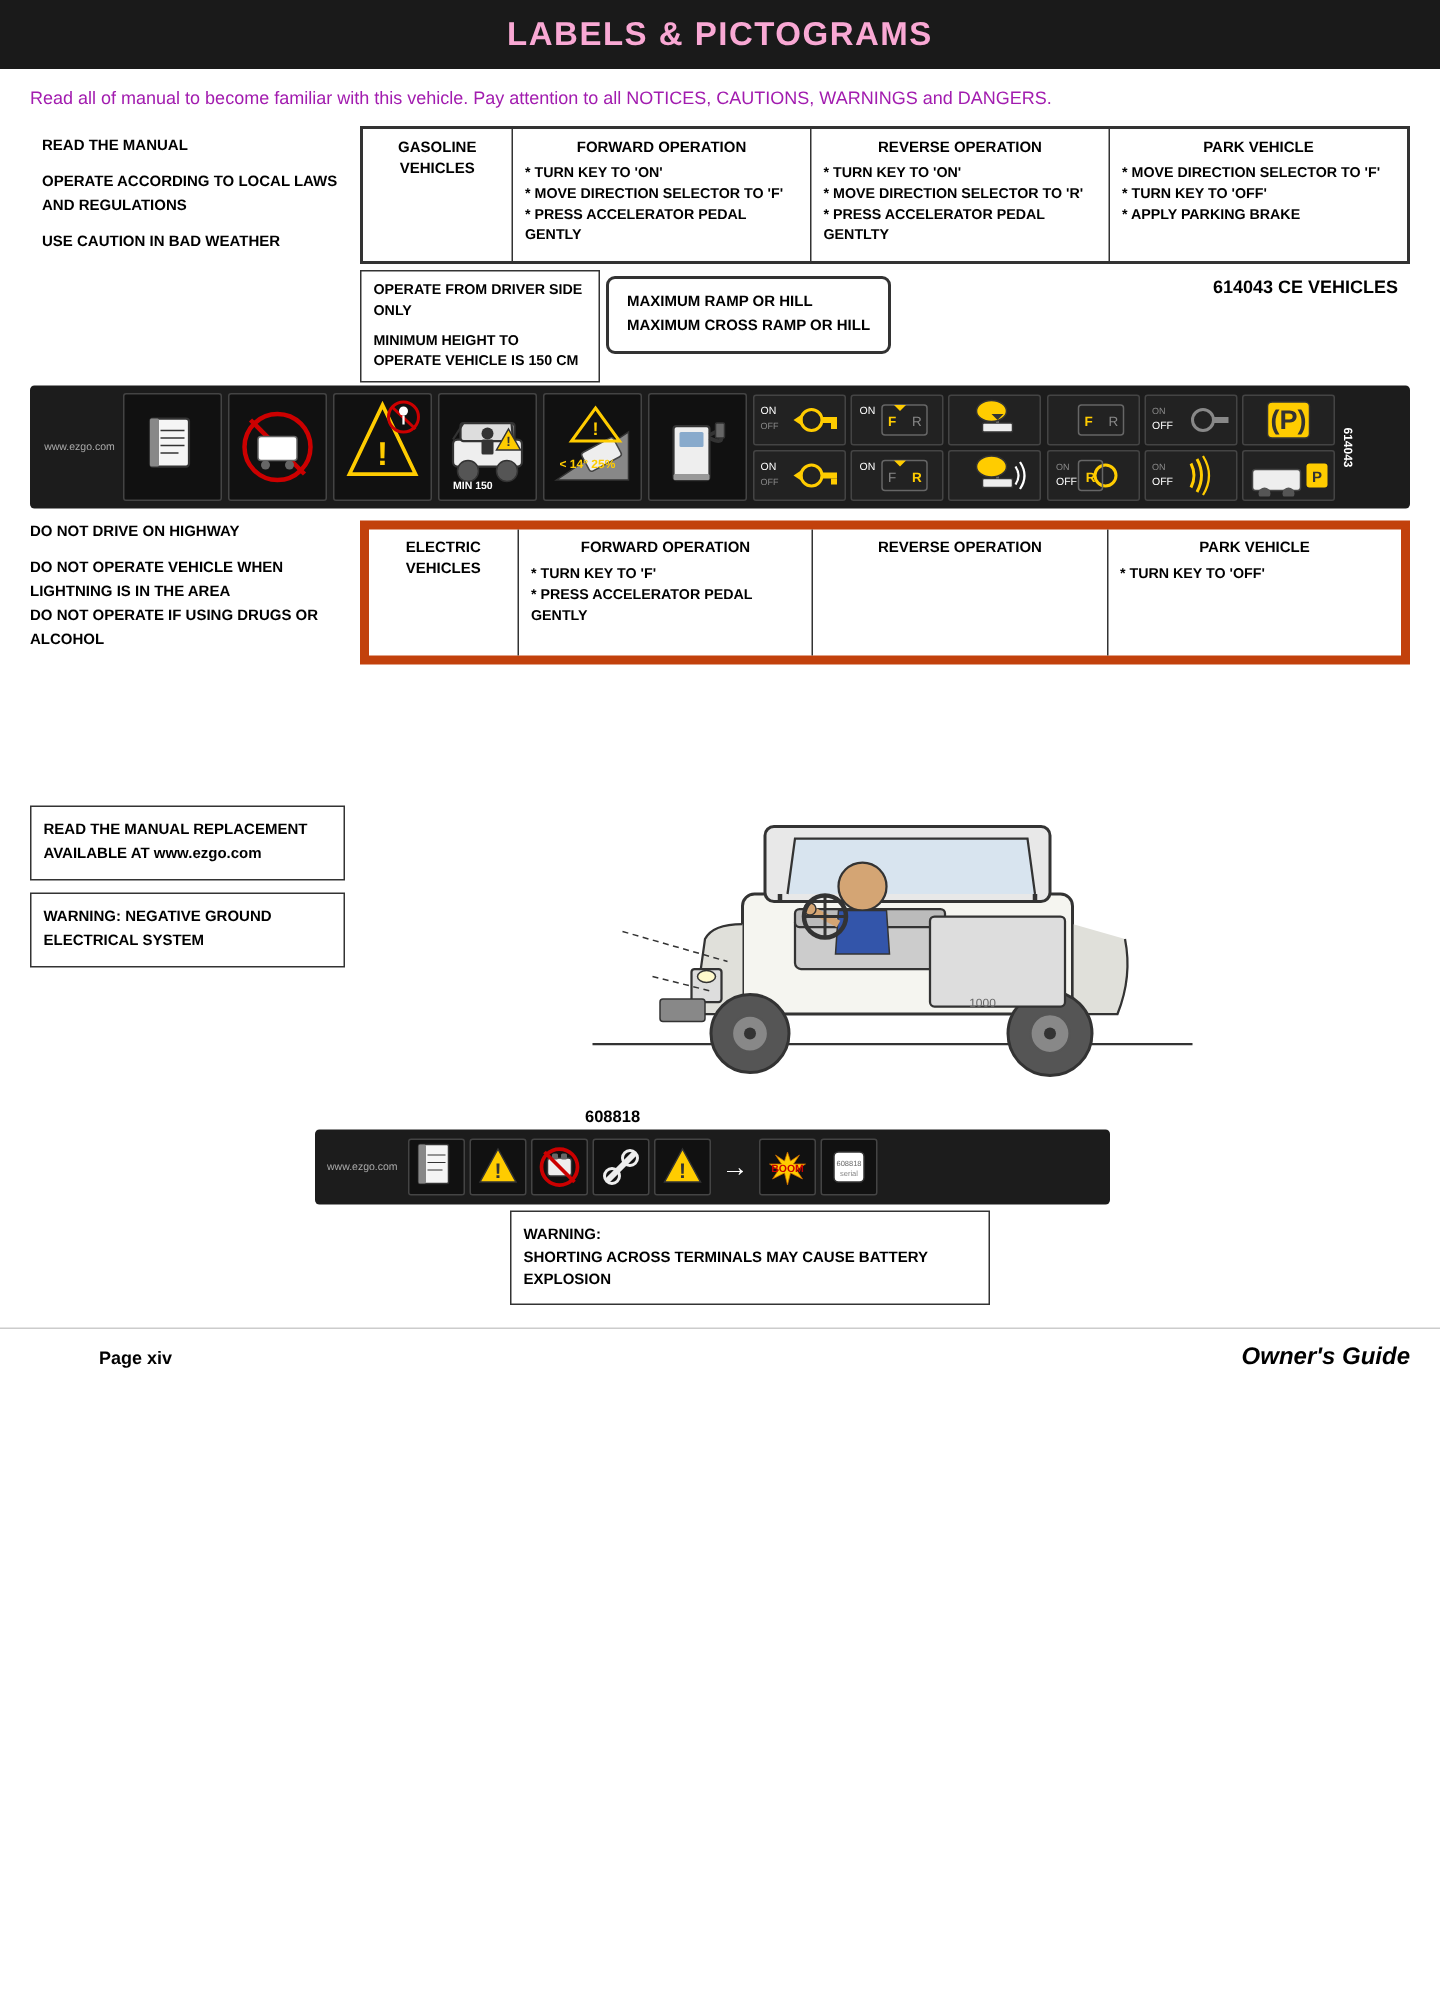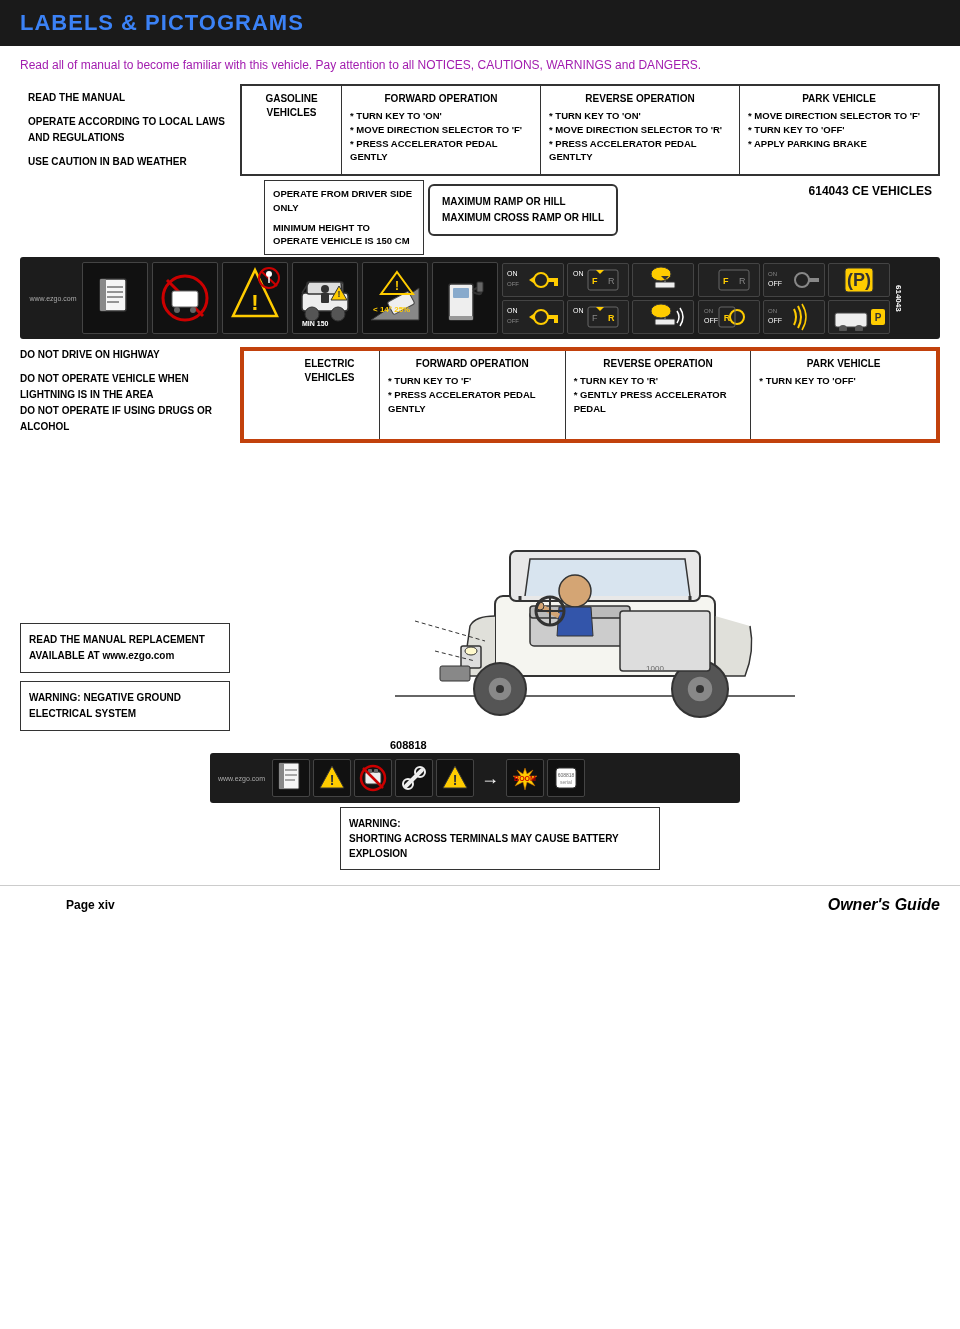--- a/index.html
+++ b/index.html
@@ -8,25 +8,26 @@
       background: #fff;
       width: 960px;
       min-height: 1329px;
       font-size: 11px;
       color: #000;
     }
 
     
     .page-header {
       background: #1a1a1a;
-      color: #3b82f6;
+      color: #f9a8d4;
       padding: 10px 20px;
       font-size: 22px;
       font-weight: bold;
       letter-spacing: 1px;
+      text-align: center;
     }
 
     
     .intro-text {
       padding: 10px 20px 5px 20px;
       font-size: 12px;
       color: #a21caf;
       line-height: 1.5;
     }
 
@@ -124,21 +125,21 @@
   </div>
 
   <div style="display:flex; margin-bottom:2px; align-items:flex-start;">
 
     <div style="width:220px; flex-shrink:0;">
     </div>
 
     <div style="flex:1; display:flex; flex-direction:column;">
       <div style="display:flex; gap:4px;">
 
-        <div style="border:1px solid #333; padding:6px 8px; font-size:9.5px; font-weight:bold; line-height:1.45; width:160px; flex-shrink:0;margin-left:24px;">
+        <div style="border:1px solid #333; padding:6px 8px; font-size:9.5px; font-weight:bold; line-height:1.45; width:160px; flex-shrink:0;">
           <div>OPERATE FROM DRIVER SIDE ONLY</div>
           <div style="margin-top:6px;">MINIMUM HEIGHT TO OPERATE VEHICLE IS 150 CM</div>
         </div>
 
         <div style="display:flex; flex-direction:column; justify-content:flex-start;">
           <div style="border:2px solid #333; border-radius:6px; padding:8px 12px; font-size:10px; font-weight:bold; line-height:1.6; display:inline-block; margin-top:4px;">
             <div>MAXIMUM RAMP OR HILL</div>
             <div>MAXIMUM CROSS RAMP OR HILL</div>
           </div>
         </div>
@@ -388,21 +389,21 @@
   </div>
 
   <div style="display:flex; margin-bottom:8px;">
 
     <div style="width:220px; flex-shrink:0; padding-right:8px;">
       <div style="font-size:10px; font-weight:bold; line-height:1.6; margin-bottom:8px;">DO NOT DRIVE ON HIGHWAY</div>
       <div style="font-size:10px; font-weight:bold; line-height:1.6;">DO NOT OPERATE VEHICLE WHEN LIGHTNING IS IN THE AREA</div>
       <div style="font-size:10px; font-weight:bold; line-height:1.6; margin-bottom:8px;">DO NOT OPERATE IF USING DRUGS OR ALCOHOL</div>
     </div>
 
-    <div style="flex:1; border:4px solid #c2410c; display:flex;padding-left:36px;">
+    <div style="flex:1; border:6px solid #c2410c; display:flex;">
 
       <div style="padding:6px 8px; border-right:1px solid #333; width:100px; flex-shrink:0;">
         <div style="font-size:10px; font-weight:bold; line-height:1.4; text-align:center;">
           <span>ELECTRIC VEHICLES</span>
         </div>
       </div>
 
       <div style="padding:6px 8px; border-right:1px solid #333; flex:1;">
         <div style="font-size:10px; font-weight:bold; text-align:center; line-height:1.4;">
           <span>FORWARD OPERATION</span>
@@ -410,39 +411,35 @@
         <div style="font-size:9.5px; font-weight:bold; line-height:1.45; margin-top:3px;">
           <div>* TURN KEY TO 'F'</div>
           <div>* PRESS ACCELERATOR PEDAL GENTLY</div>
         </div>
       </div>
 
       <div style="padding:6px 8px; border-right:1px solid #333; flex:1;">
         <div style="font-size:10px; font-weight:bold; text-align:center; line-height:1.4;">
           <span>REVERSE OPERATION</span>
         </div>
-        <div style="font-size:9.5px; font-weight:bold; line-height:1.45; margin-top:3px;">
-          <div>* TURN KEY TO 'R'</div>
-          <div>* GENTLY PRESS ACCELERATOR PEDAL</div>
-        </div>
       </div>
 
       <div style="padding:6px 8px; flex:1;">
         <div style="font-size:10px; font-weight:bold; text-align:center; line-height:1.4;">
           <span>PARK VEHICLE</span>
         </div>
         <div style="font-size:9.5px; font-weight:bold; line-height:1.45; margin-top:3px;">
           <div>* TURN KEY TO 'OFF'</div>
         </div>
       </div>
 
     </div>
   </div>
 
-  <div style="display:flex; margin-bottom:8px; align-items:flex-end;">
+  <div style="display:flex; margin-bottom:8px; align-items:center;">
 
     <div style="width:210px; flex-shrink:0;">
 
       <div style="border:1px solid #333; padding:8px; font-size:10px; font-weight:bold; line-height:1.6; margin-bottom:8px;">
         <span>READ THE MANUAL REPLACEMENT AVAILABLE AT www.ezgo.com</span>
       </div>
 
       <div style="border:1px solid #333; padding:8px; font-size:10px; font-weight:bold; line-height:1.6;">
         <span>WARNING:</span>
         <span>NEGATIVE GROUND ELECTRICAL SYSTEM</span>

